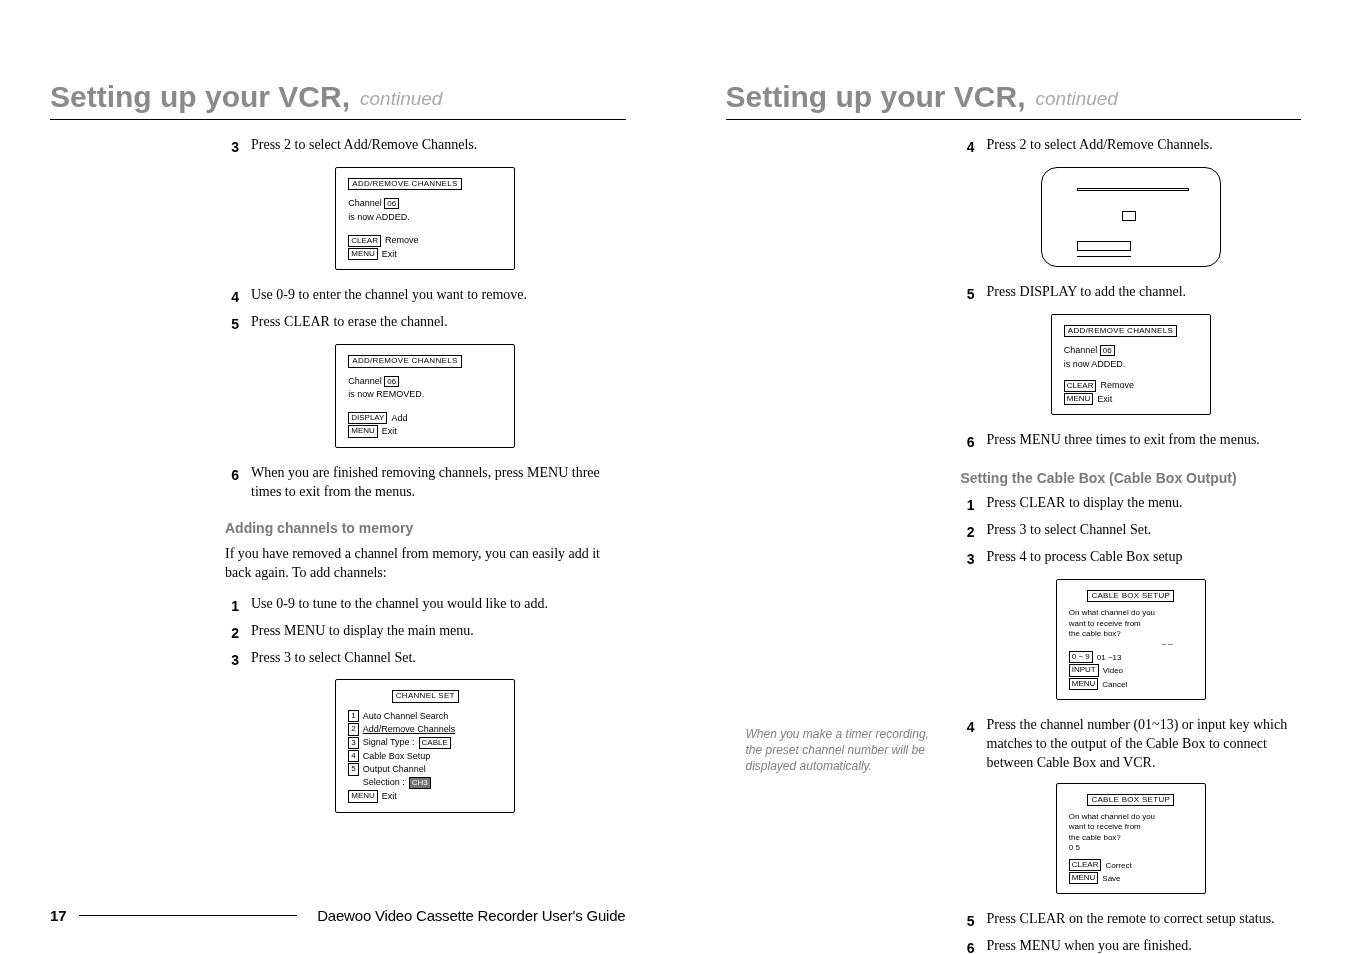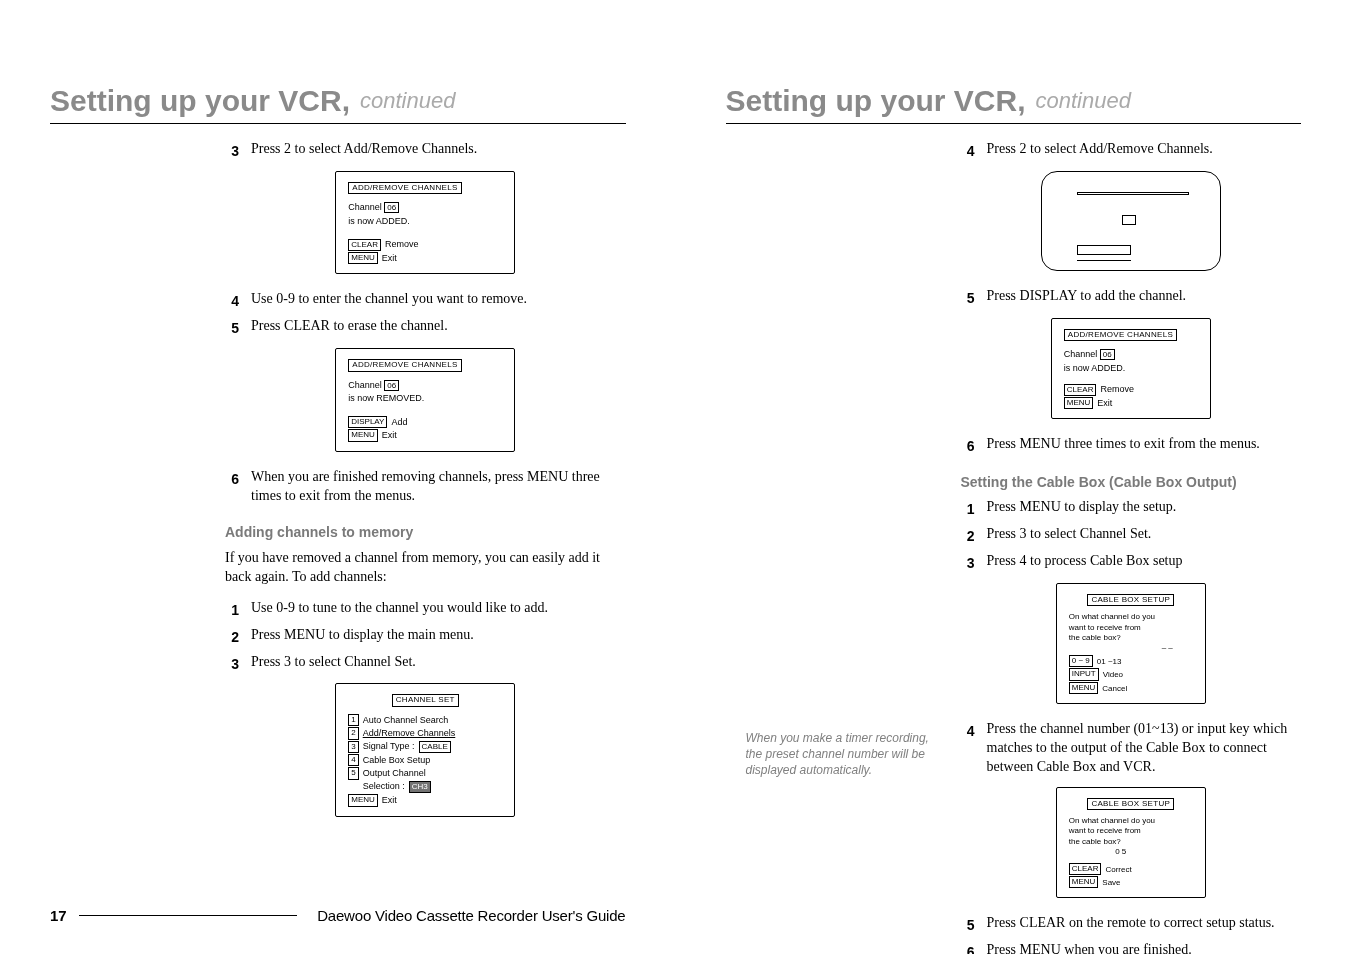--- a/index.html
+++ b/index.html
@@ -22,21 +22,21 @@
   .page-title {
     font-family: Arial, Helvetica, sans-serif;
     font-size: 30px;
     font-weight: bold;
     color: #8a8a8a;
     display: flex;
     align-items: flex-end;
     gap: 10px;
   }
   .continued {
-    font-size: 22px;
+    font-size: 19px;
     font-style: italic;
     font-weight: normal;
     color: #aaa;
     padding-bottom: 4px;
     margin-top: 24px;
   }
   .title-rule {
     border-top: 1.5px solid #000;
     margin: 5px 0 10px 0;
   }
@@ -345,21 +345,21 @@
 
     <div class="step">
       <span class="step-num">6</span>
       <span>Press MENU three times to exit from the menus.</span>
     </div>
 
     <div class="section-head">Setting the Cable Box (Cable Box Output)</div>
 
     <div class="step">
       <span class="step-num">1</span>
-      <span>Press MENU to display the setup.</span>
+      <span>Press CLEAR to display the menu.</span>
     </div>
     <div class="step">
       <span class="step-num">2</span>
       <span>Press 3 to select Channel Set.</span>
     </div>
     <div class="step">
       <span class="step-num">3</span>
       <span>Press 4 to process Cable Box setup</span>
     </div>
 
@@ -386,21 +386,21 @@
     <div class="step">
       <span class="step-num">4</span>
       <span>Press the channel number (01~13) or input key which matches to the output of the Cable Box to connect between Cable Box and VCR.</span>
     </div>
 
     <div class="screen" style="width:150px;font-size:8px">
       <div style="text-align:center"><span class="hdr">CABLE BOX SETUP</span></div>
       <div>On what channel do you</div>
       <div>want to receive from</div>
       <div>the cable box?</div>
-      <div style="text-align:center;padding-right:20px">0 5</div>
+      <div style="text-align:left;padding-right:20px">0 5</div>
       <div style="height:4px"></div>
       <div class="row">
             <span class="box">CLEAR</span>
             <span>Correct</span>
           </div>
       <div class="row">
             <span class="box">MENU</span>
             <span>Save</span>
           </div>
     </div>

